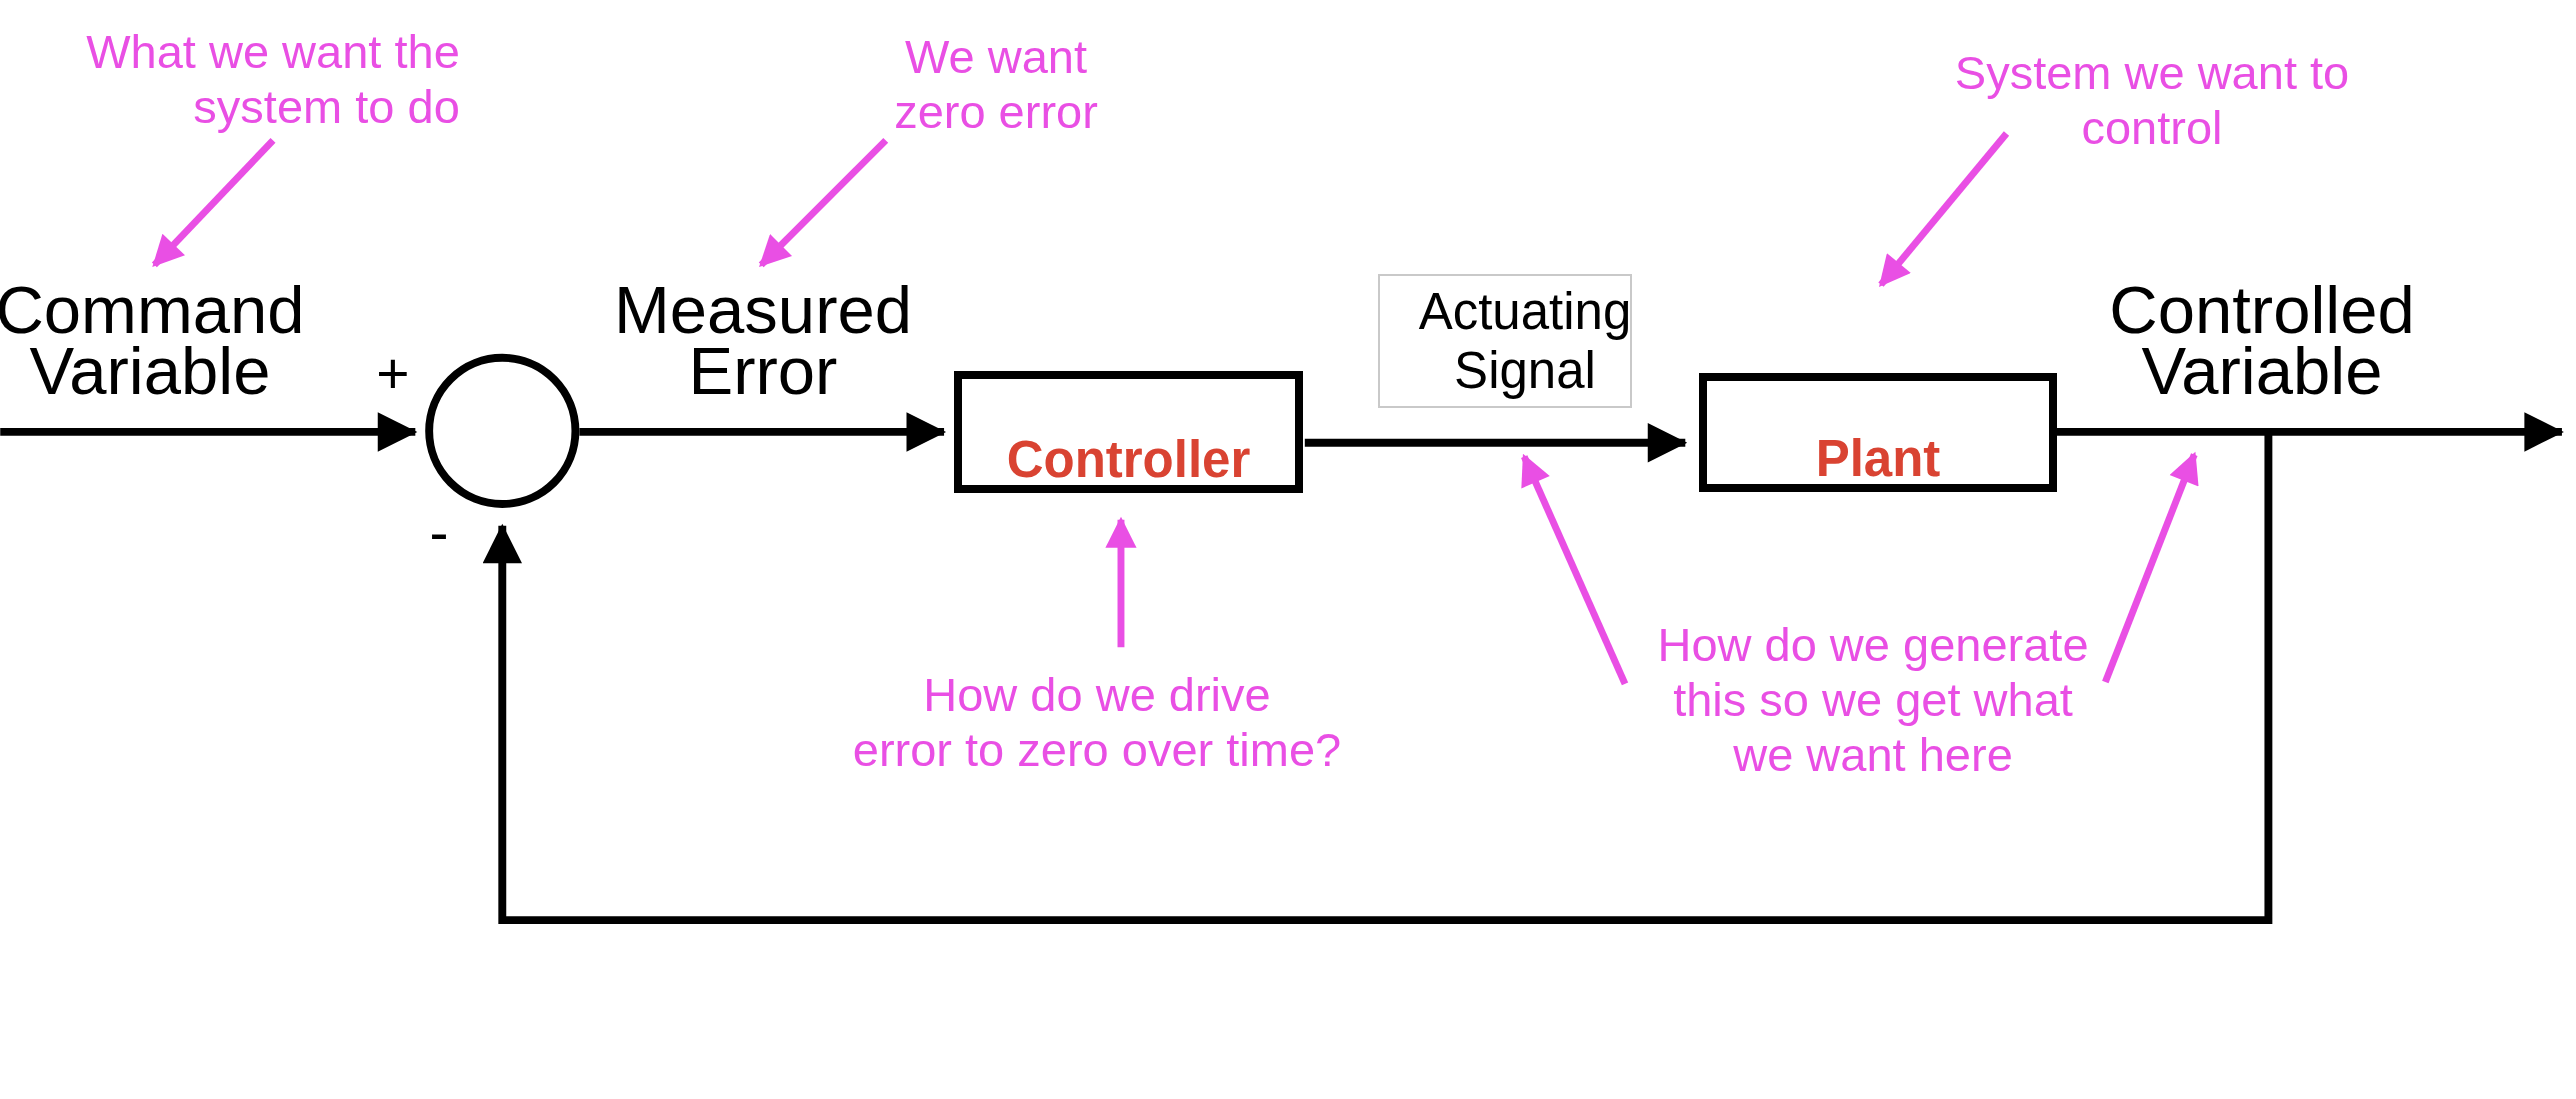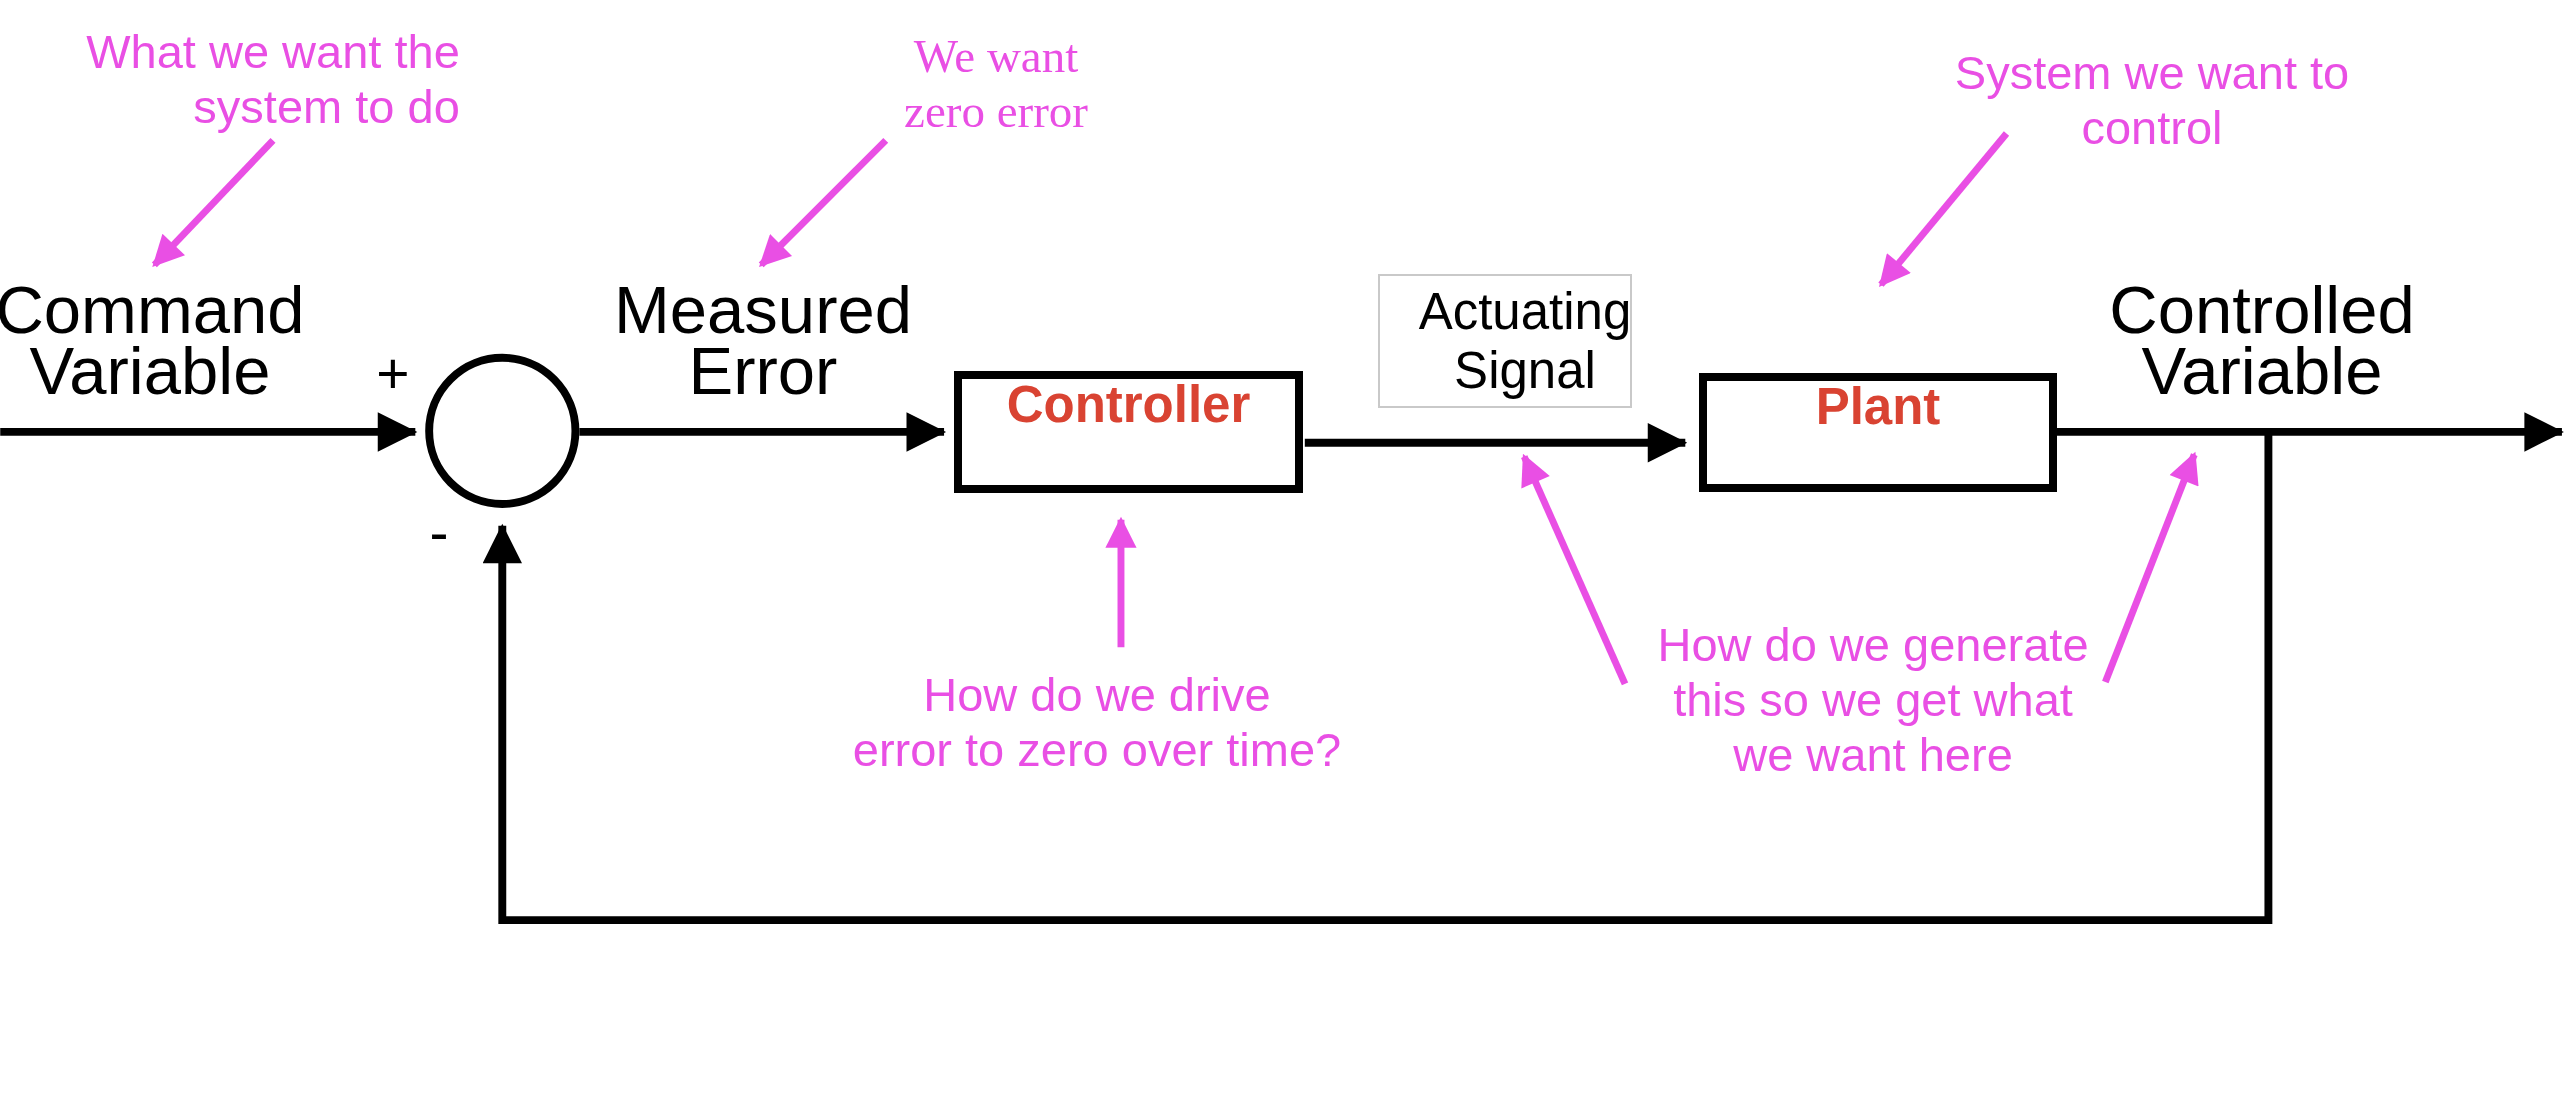--- a/index.html
+++ b/index.html
@@ -38,21 +38,21 @@
     position:absolute;
     color:var(--ink);
     font-size:57px;line-height:57px;
     transform:translate(-50%,-50%);
   }
   .block{
     position:absolute;
     box-sizing:border-box;
     border:8px solid var(--ink);
     background:var(--bg);
-    display:flex;align-items:flex-start;justify-content:center;
+    display:flex;align-items:flex-end;justify-content:center;
   }
   .block .block-label{
     color:var(--red);
     font-weight:bold;
     font-size:51px;line-height:51px;
     text-align:center;
   }
   .soft-box{
     position:absolute;
     box-sizing:border-box;
@@ -69,21 +69,21 @@
   #ctl-box{left:954px;top:371px;width:349px;height:122px;}
   #plant-box{left:1699px;top:373px;width:358px;height:119px;}
   #act-box{left:1378px;top:274px;width:254px;height:134px;padding-left:40px;}
   #lbl-command{left:150px;top:279px;}
   #lbl-measured{left:763px;top:279px;}
   #lbl-controlled{left:2262px;top:279px;}
   #lbl-feedback{left:1491px;top:987px;}
   #sign-plus{left:393px;top:373px;}
   #sign-minus{left:439px;top:532px;}
   #ann-command{left:273px;top:24px;text-align:right;}
-  #ann-error{left:996px;top:29px;font-family:Liberation Serif, serif;}
+  #ann-error{left:996px;top:29px;}
   #ann-plant{left:2152px;top:45px;}
   #ann-controller{left:1097px;top:667px;}
   #ann-actuating{left:1873px;top:617px;}
 </style>
 </head>
 <body>
 
 <div class="canvas">
 
   <svg class="lines" viewBox="0 0 2606 1112">

